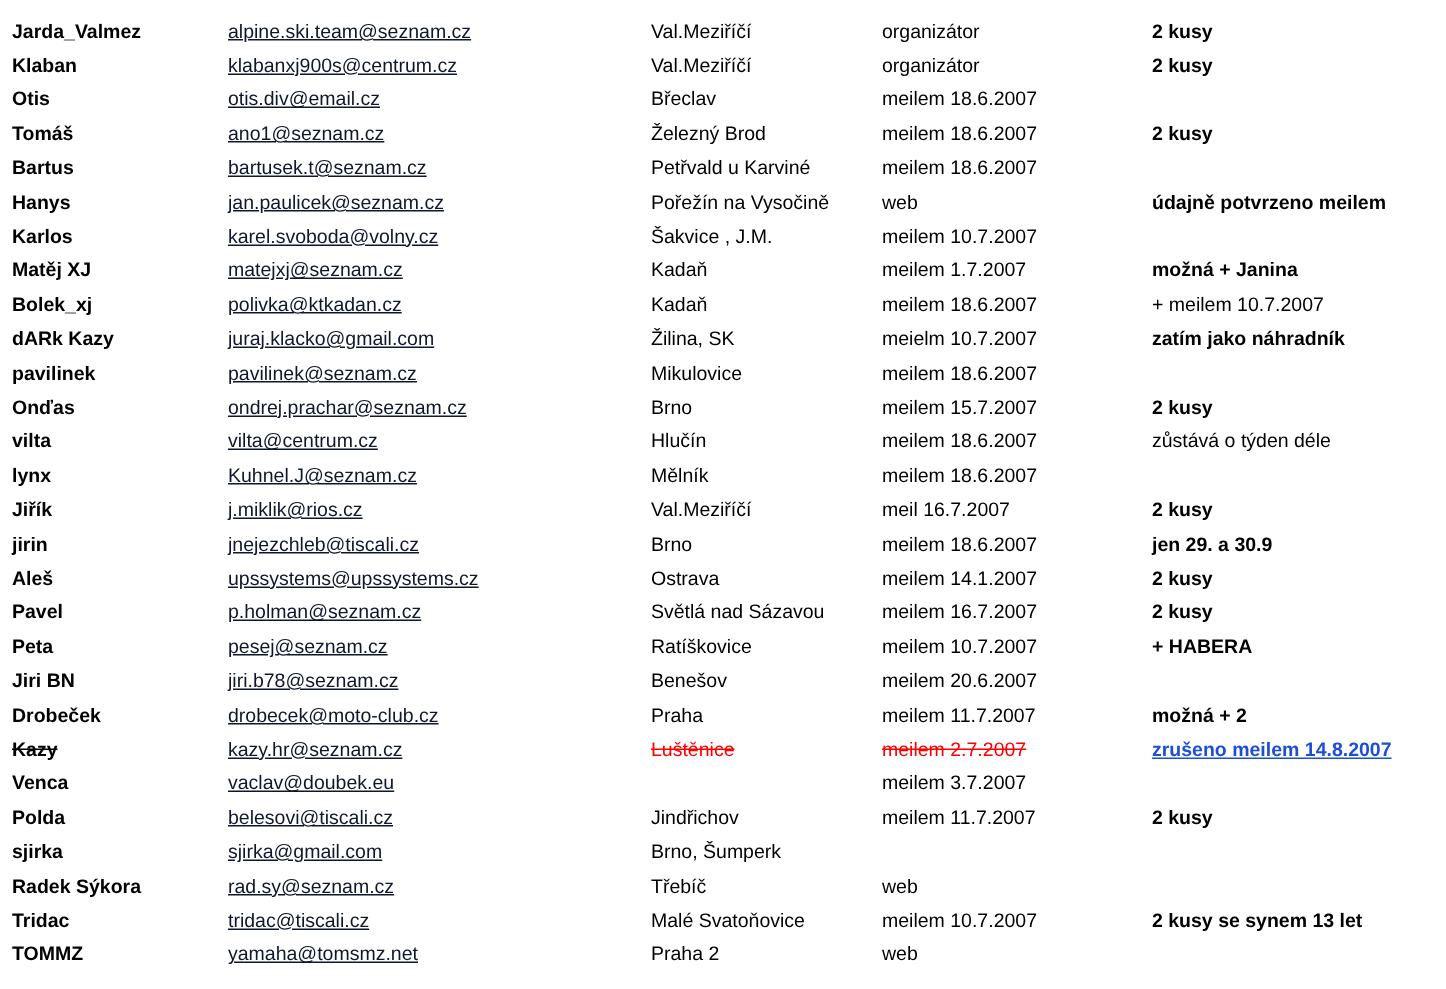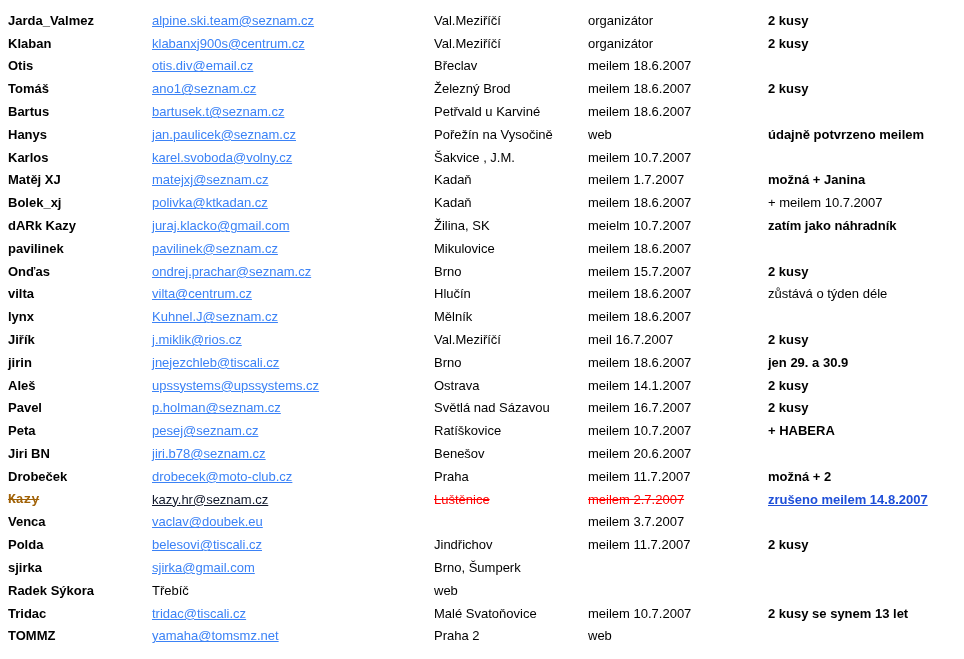--- a/index.html
+++ b/index.html
@@ -21,38 +21,37 @@
     grid-template-columns: 144px 282px 154px 180px 1fr;
     height: 22.8px;
     align-items: center;
     white-space: nowrap;
   }
   .cell { overflow: visible; }
   .name {
     font-weight: bold;
   }
   .email a {
-    color: #3b82f6;
+    color: #0f172a;
     text-decoration: underline;
     cursor: pointer;
   }
   .city, .confirmation {
     font-weight: normal;
   }
   .note {
     font-weight: bold;
   }
   .row.note-plain .note {
     font-weight: normal;
   }
   
   .row.cancelled .name {
-    color: #a16207;
+    color: #000000;
     text-decoration: line-through;
-    font-family: Liberation Mono, monospace;
   }
   .row.cancelled .email a {
     color: #0f172a;
   }
   .row.cancelled .city,
   .row.cancelled .confirmation {
     color: #ff0000;
     text-decoration: line-through;
   }
   .row.cancelled .note {
@@ -309,20 +308,23 @@
     <div class="cell name">sjirka</div>
     <div class="cell email">
       <a href="#">sjirka@gmail.com</a>
     </div>
     <div class="cell city">Brno, Šumperk</div>
     <div class="cell note"></div>
   </div>
 
   <div class="row">
     <div class="cell name">Radek Sýkora</div>
+    <div class="cell email">
+      <a href="#">rad.sy@seznam.cz</a>
+    </div>
     <div class="cell city">Třebíč</div>
     <div class="cell confirmation">web</div>
     <div class="cell note"></div>
   </div>
 
   <div class="row">
     <div class="cell name">Tridac</div>
     <div class="cell email">
       <a href="#">tridac@tiscali.cz</a>
     </div>

